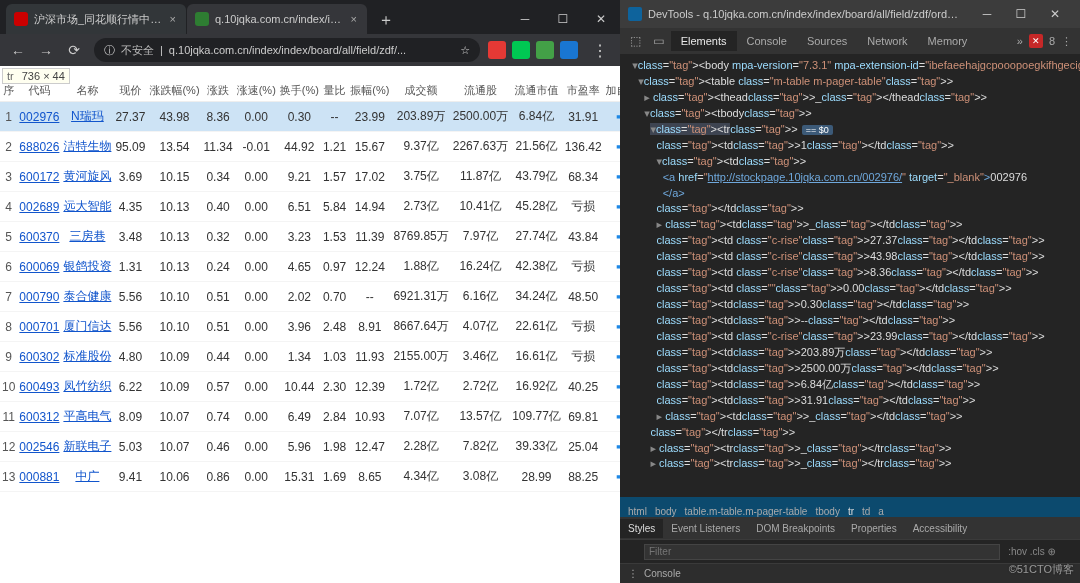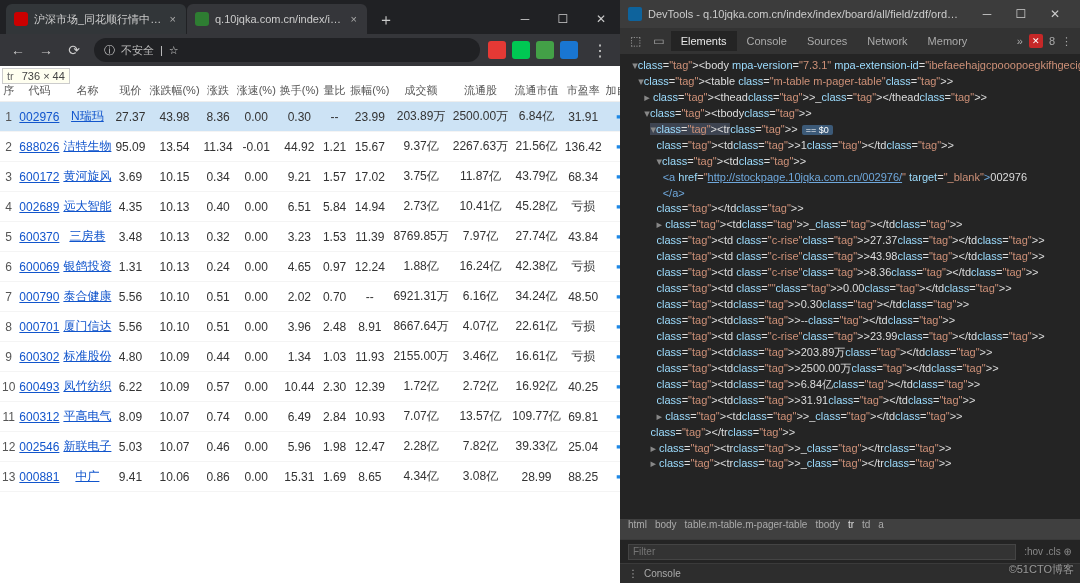--- a/index.html
+++ b/index.html
@@ -56,27 +56,27 @@
 .dom{flex:1;overflow:auto;font-family:Menlo,Consolas,monospace;font-size:11px;padding:4px 6px;line-height:1.45}
 .dom .ln{white-space:pre}
 .tag{color:#6fa8dc}
 .attn{color:#9cdcfe}
 .attv{color:#ce9178}
 .arr{color:#888}
 .sel{background:#3e4451}
 .selbadge{background:#3c5a78;color:#fff;padding:0 4px;border-radius:2px;font-size:9px;margin-left:4px}
 .link{color:#6fa8dc;text-decoration:underline}
 
-.crumb{height:20px;background:#404040;display:flex;align-items:flex-start;padding:0 8px;gap:8px;font-size:10px;color:#aaa}
+.crumb{height:20px;background:#0c4a6e;display:flex;align-items:flex-end;padding:0 8px;gap:8px;font-size:10px;color:#aaa}
 .crumb span.active{color:#ddd}
 
 .styles-tabs{height:22px;background:#333;display:flex;align-items:center;font-size:10px;color:#aaa}
 .styles-tabs .st{padding:4px 8px;cursor:pointer}
 .styles-tabs .st.active{background:#242424;color:#ddd}
-.styles-bar{height:24px;background:#242424;display:flex;align-items:center;padding:0 8px;font-size:10px;color:#888;gap:8px;border-top:1px solid #3a3a3a}
+.styles-bar{height:24px;background:#242424;display:flex;align-items:center;padding:0 24px;font-size:10px;color:#888;gap:8px;border-top:1px solid #3a3a3a}
 .styles-bar input{flex:1;background:#333;border:1px solid #444;color:#ccc;padding:1px 4px;font-size:10px;height:16px}
 .console-draw{height:20px;background:#2d2d2d;display:flex;align-items:center;padding:0 8px;font-size:10px;color:#aaa;gap:6px;border-top:1px solid #3a3a3a}
 
 .watermark{position:absolute;right:6px;bottom:6px;color:#fff;font-size:11px;opacity:.5;font-weight:300;text-shadow:0 0 2px #000}
 </style>
 </head>
 <body>
 
 <div class="left-pane">
   <div class="tabbar">
@@ -100,20 +100,21 @@
   <div class="toolbar">
     <div class="navbtns">
       <span>←</span>
       <span>→</span>
       <span>⟳</span>
     </div>
     <div class="addr">
       <span>ⓘ</span>
       <span class="warn">不安全</span>
       <span>|</span>
+      <span style="flex:1;overflow:hidden;text-overflow:ellipsis">q.10jqka.com.cn/index/index/board/all/field/zdf/...</span>
       <span>☆</span>
     </div>
     <div class="exticons">
       <span class="ei" style="background:#e53935"></span>
       <span class="ei" style="background:#00c853"></span>
       <span class="ei" style="background:#43a047"></span>
       <span class="ei" style="background:#1976d2"></span>
     </div>
     <span class="menu3">⋮</span>
   </div>
@@ -429,20 +430,27 @@
   <div class="crumb" id="crumb">
       <span>html</span>
       <span>body</span>
       <span>table.m-table.m-pager-table</span>
       <span>tbody</span>
       <span class="active">tr</span>
       <span>td</span>
       <span>a</span>
     </div>
 
+  <div class="styles-tabs">
+    <span class="st active">Styles</span>
+    <span class="st">Event Listeners</span>
+    <span class="st">DOM Breakpoints</span>
+    <span class="st">Properties</span>
+    <span class="st">Accessibility</span>
+  </div>
   <div class="styles-bar">
     <input placeholder="Filter" style="">
     <span>:hov .cls ⊕</span>
   </div>
   <div class="console-draw">
     <span>⋮</span>
     <span>Console</span>
   </div>
 </div>
 

